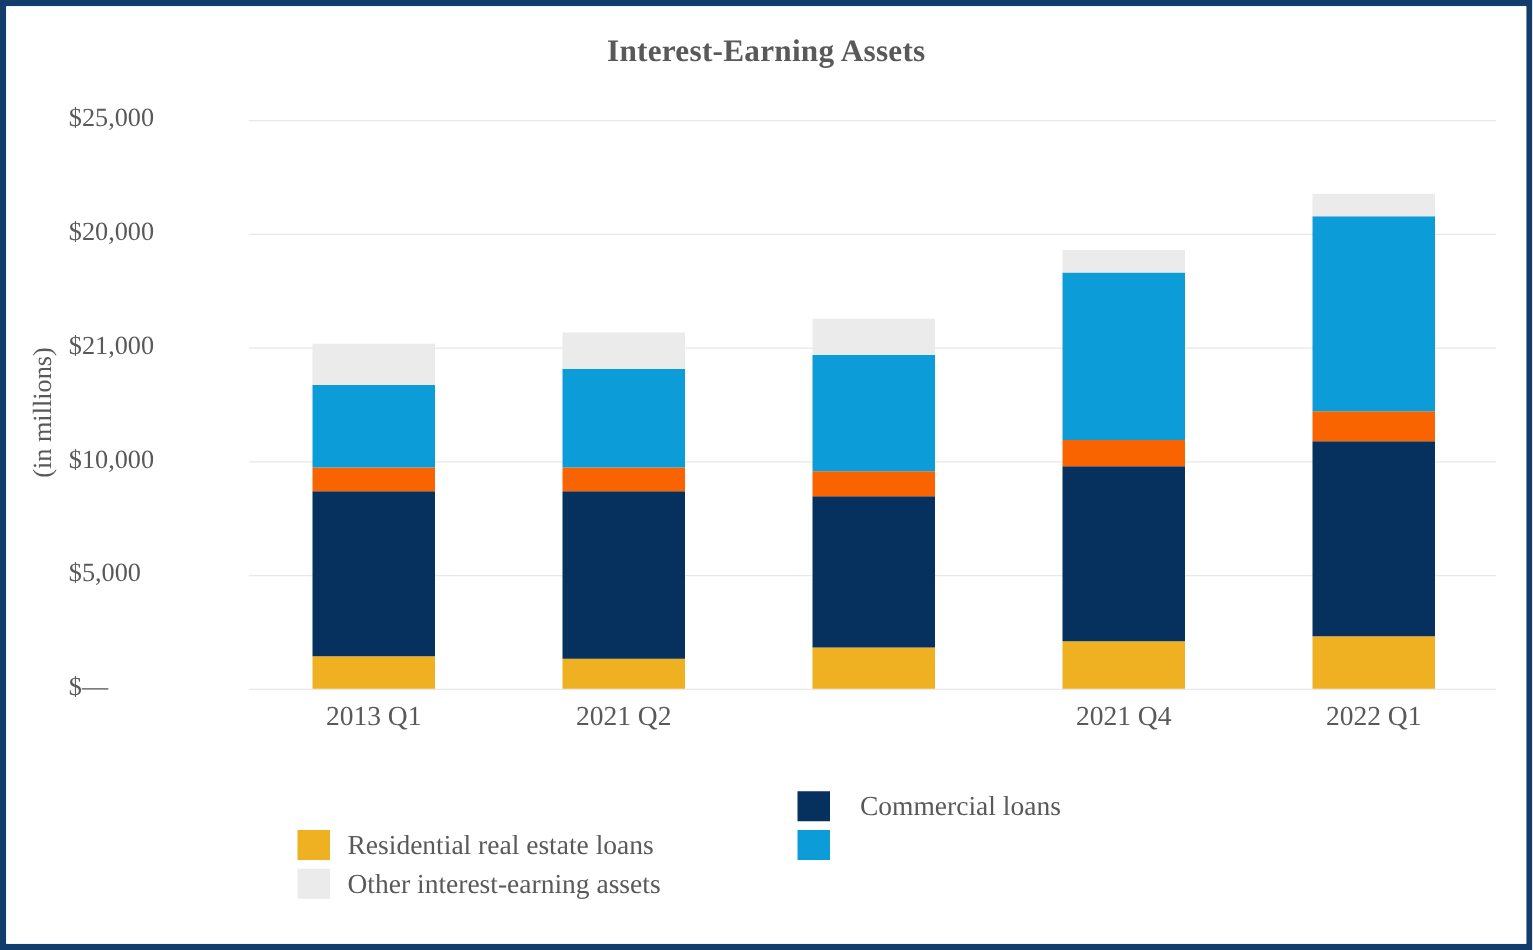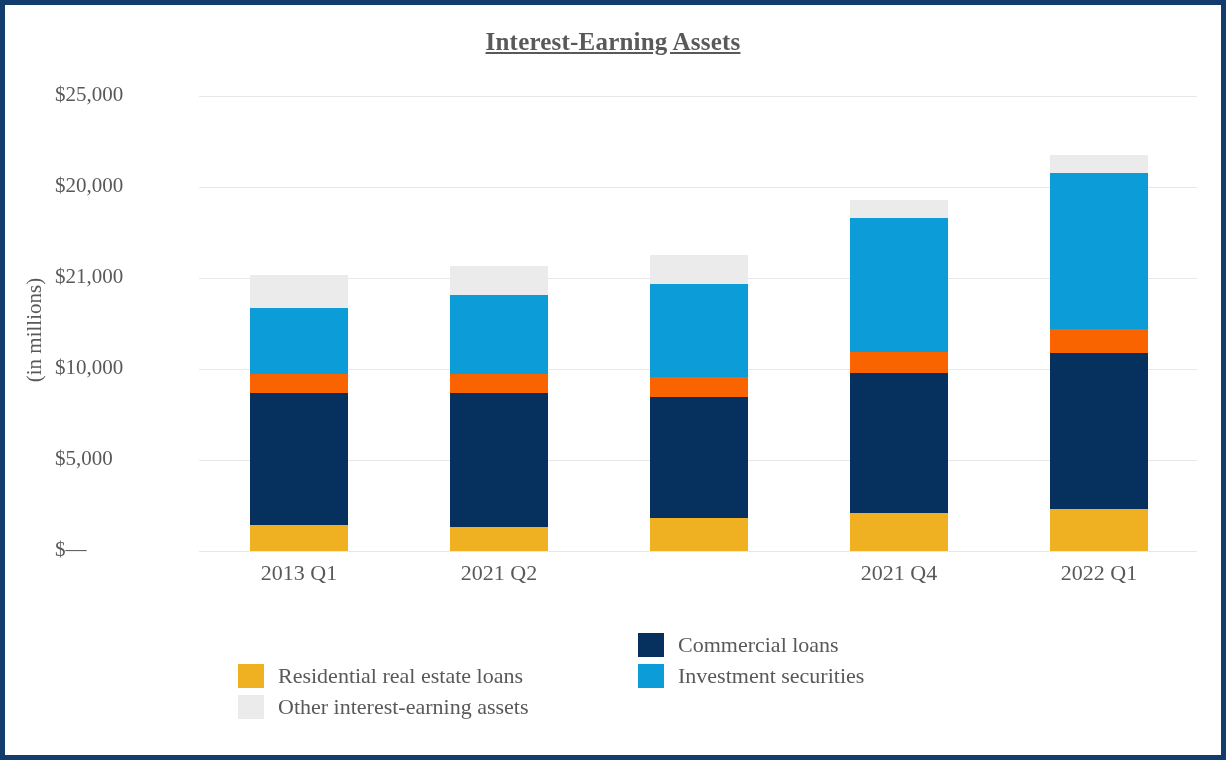--- a/index.html
+++ b/index.html
@@ -36,21 +36,20 @@
   #chart-title {
     position: absolute;
     left: 0; top: 28px;
     width: 1226px;
     text-align: center;
     font-family: "Liberation Serif", serif;
     font-weight: bold;
     font-size: 25px;
     color: #595959;
     letter-spacing: 0.2px;
-    text-decoration: underline;
   }
   
   #y-axis-title {
     position: absolute;
     left: 22px;
     top: 260px;
     width: 140px;
     height: 26px;
     transform: rotate(-90deg);
     transform-origin: 70px 70px;
@@ -204,27 +203,26 @@
 
   <div id="legend">
       <div class="legend-item" style="left: 0px; top: 0px; margin-top: 31px;">
         <span class="legend-swatch" style="background: rgb(239, 176, 33);"></span>
         <span class="legend-label">Residential real estate loans</span>
       </div>
       <div class="legend-item" style="left: 0px; top: 62px;">
         <span class="legend-swatch" style="background: rgb(235, 235, 235);"></span>
         <span class="legend-label">Other interest-earning assets</span>
       </div>
-      <div class="legend-item" style="left: 400px; top: 0px;">
+      <div class="legend-item" style="left: 400px; top: 0px; gap: 10px;">
         <span class="legend-swatch" style="background: rgb(6, 49, 94);"></span>
         <span class="legend-label">Commercial loans</span>
       </div>
       <div class="legend-item" style="left: 400px; top: 31px;">
         <span class="legend-swatch" style="background: rgb(12, 157, 217);"></span>
-        <span class="legend-label">Investment securities</span>
       </div>
     </div>
 
 <div class="xtick-label" style="left: 199px;">2013 Q1</div>
     <div class="xtick-label" style="left: 399px;">2021 Q2</div>
     <div class="xtick-label" style="left: 799px; font-family: Liberation Serif, serif;">2021 Q4</div>
     <div class="xtick-label" style="left: 999px; font-family: Liberation Serif, serif;">2022 Q1</div>
   </div>
 
 </body></html>

